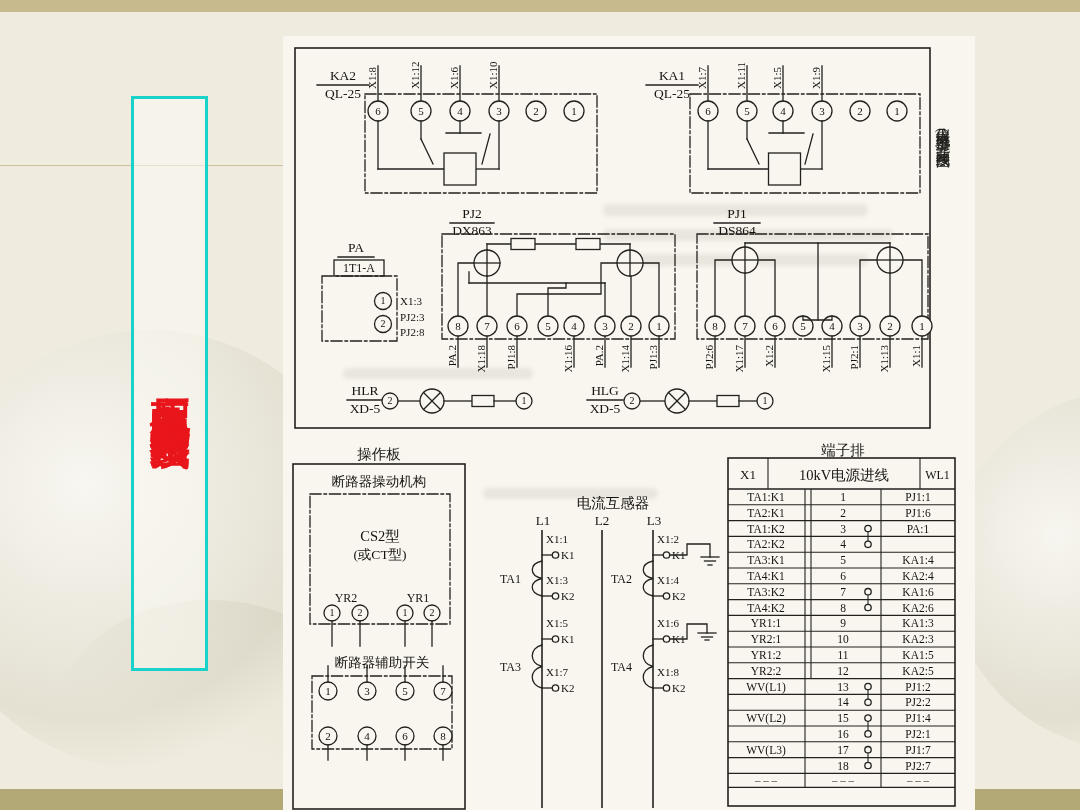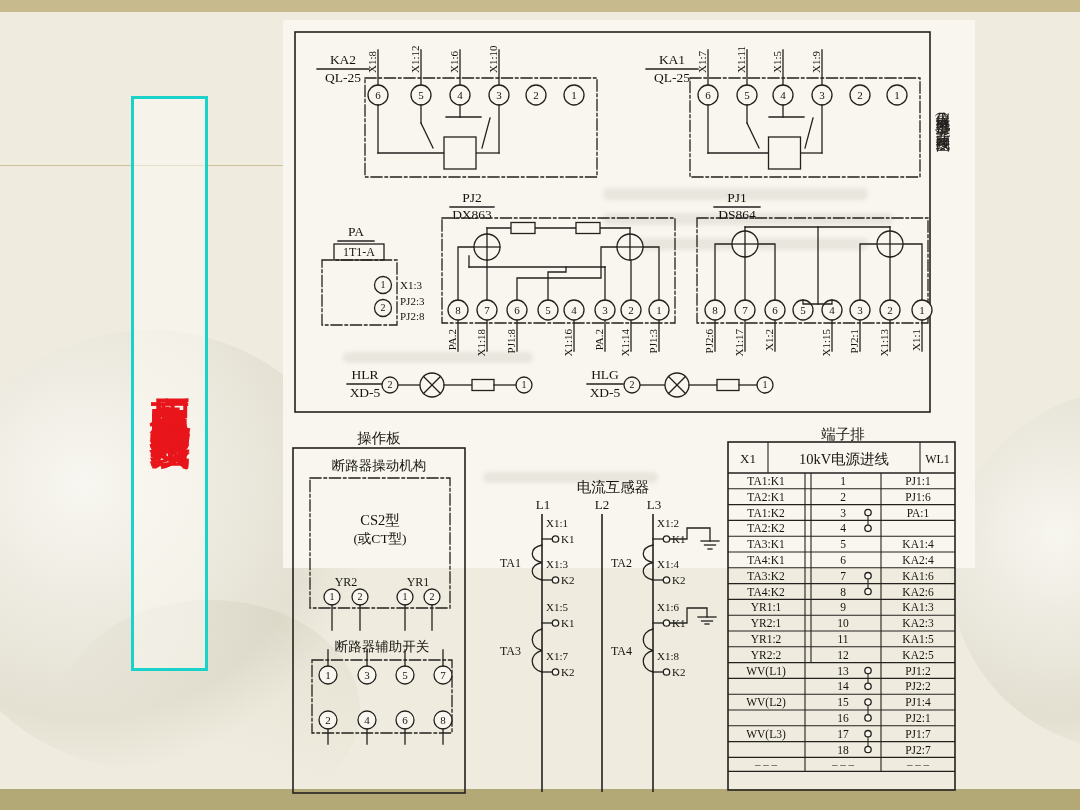--- a/index.html
+++ b/index.html
@@ -13,21 +13,21 @@
   .strip-top{position:absolute;left:0;top:0;width:1080px;height:12px;background:var(--strip-top);}
   .strip-bottom{position:absolute;left:0;top:789px;width:1080px;height:21px;background:var(--strip-bottom);}
   .bg-line{position:absolute;left:0;top:165px;width:284px;height:1px;background:#cdc199;}
   .fan{position:absolute;border-radius:50%;pointer-events:none;}
   .fan1{left:-70px;top:330px;width:440px;height:440px;
         background:radial-gradient(circle at 35% 35%, rgba(255,255,255,.55), rgba(170,165,145,.16) 58%, transparent 72%);}
   .fan2{left:950px;top:390px;width:360px;height:360px;
         background:radial-gradient(circle at 30% 40%, rgba(255,255,255,.5), rgba(170,165,145,.18) 55%, transparent 70%);}
   .fan3{left:60px;top:600px;width:300px;height:220px;
         background:linear-gradient(200deg, rgba(175,168,142,.18), transparent 60%);}
-  .page{position:absolute;left:283px;top:20px;width:692px;height:548px;background:var(--page);}
+  .page{position:absolute;left:283px;top:36px;width:692px;height:775px;background:var(--page);}
   .smudge{position:absolute;background:rgba(95,92,78,.10);filter:blur(2px);border-radius:5px;pointer-events:none;}
   .title-box{position:absolute;left:131px;top:96px;width:77px;height:575px;
              border:3px solid var(--accent-cyan);background:rgba(251,249,242,.55);
              display:flex;align-items:center;justify-content:center;box-sizing:border-box;}
   .title-text{writing-mode:vertical-rl;text-orientation:upright;font-weight:bold;
               font-size:40px;line-height:1;letter-spacing:3px;color:var(--accent-red);
               font-family:"Liberation Serif",serif;}
   .side-note{position:absolute;left:650px;top:80px;height:220px;writing-mode:vertical-rl;
              text-orientation:mixed;font-size:14.5px;letter-spacing:2px;color:var(--ink);}
   svg{position:absolute;left:0;top:0;}

